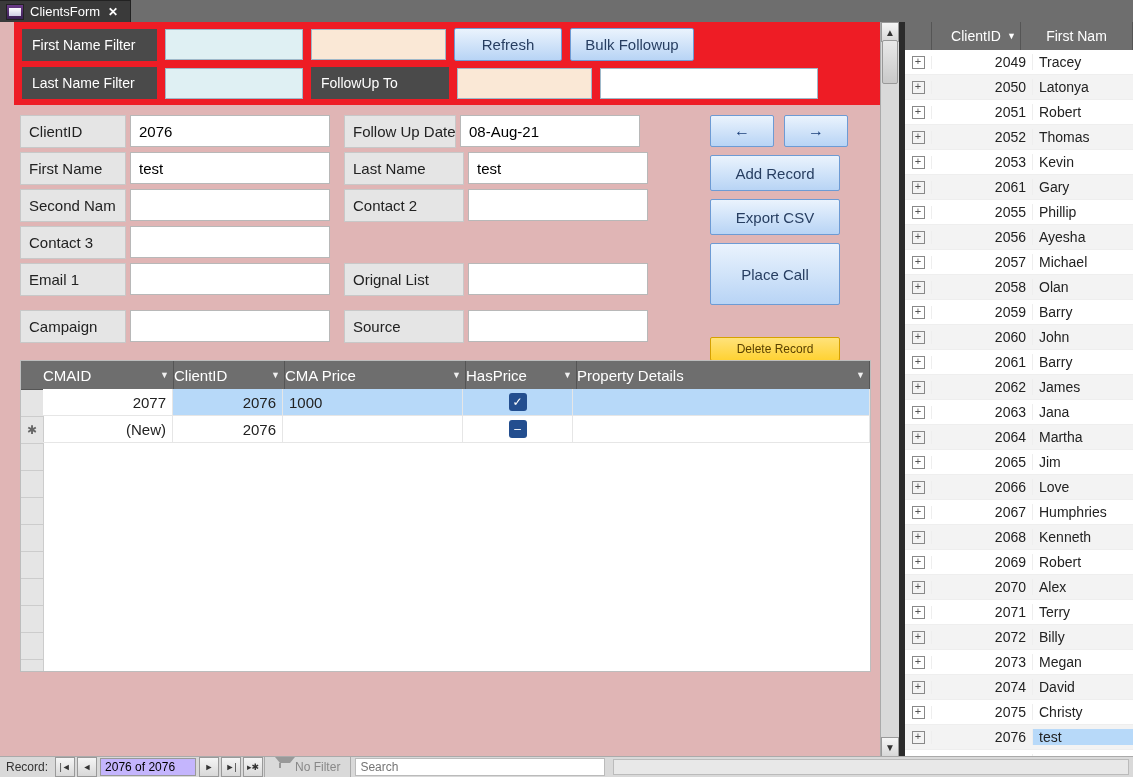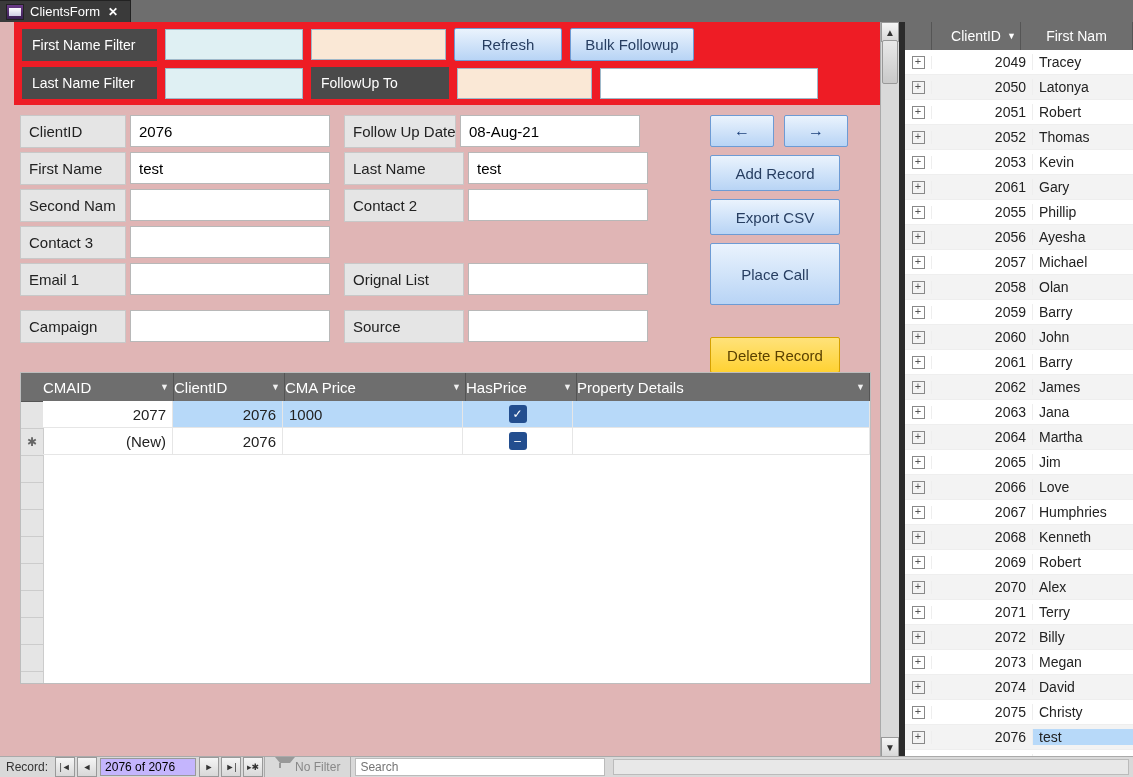--- a/index.html
+++ b/index.html
@@ -33,21 +33,21 @@
   .detail{padding:10px 10px 0 6px}
   .dl{display:flex;gap:4px;margin-bottom:4px}
   .dcell-lab{background:#e5e5e5;border:1px solid #c8c8c8;padding:7px 8px;width:106px;font-size:15px;box-sizing:border-box;white-space:nowrap;overflow:hidden}
   .dcell-in{background:#fff;border:1px solid #b8b8b8;height:32px;width:200px;box-sizing:border-box;padding:4px 8px;font-size:15px}
   .dcell-lab2{margin-left:10px}
   .btncol{margin-left:30px;display:flex;flex-direction:column;gap:8px}
   .navpair{display:flex;gap:10px}
   .navbtn{width:64px;height:32px;border:1px solid #6d9bd4;background:linear-gradient(#eaf3fd,#b8d4f5);border-radius:2px;font-size:16px;color:#1a3f7a;font-weight:bold;cursor:pointer}
   .bigbtn{width:130px;height:36px;border:1px solid #6d9bd4;background:linear-gradient(#eaf3fd,#b8d4f5);border-radius:2px;font-size:15px;color:#273e61;cursor:pointer}
   .bigbtn.tall{height:62px}
-  .delbtn{width:130px;height:36px;border:1px solid #d6a100;background:linear-gradient(#ffe27a,#ffd233);border-radius:2px;font-size:15px;color:#5a4100;cursor:pointer}
+  .delbtn{width:130px;height:24px;border:1px solid #d6a100;background:linear-gradient(#ffe27a,#ffd233);border-radius:2px;font-size:12px;color:#5a4100;cursor:pointer}
   
   .subtabs{margin:6px 0 0 0;display:flex}
   .subtab{background:#e5e5e5;border:1px solid #bdbdbd;border-bottom:none;padding:6px 10px;font-size:16px;cursor:pointer;margin-right:-1px;color:#333}
   .subtab.active{background:#fff;position:relative;z-index:2}
   .subpanel{background:#fff;border:1px solid #bdbdbd;height:310px;margin-top:-1px;position:relative;overflow:hidden}
   .grid{position:absolute;left:22px;right:0;top:0;bottom:0}
   .gridhdr{display:flex;background:#6e6e6e;color:#fff;height:28px;align-items:center;font-size:15px}
   .gh{border-right:1px solid #555;display:flex;align-items:center;justify-content:flex-start;position:relative;height:100%}
   .gh .dd{position:absolute;right:4px;font-size:9px;opacity:.9}
   .gridsel{position:absolute;left:0;top:0;bottom:0;width:22px;background:#fff;border-right:1px solid #ccc}

